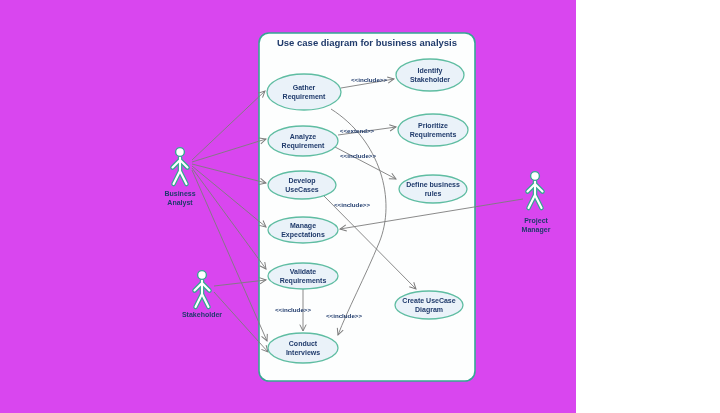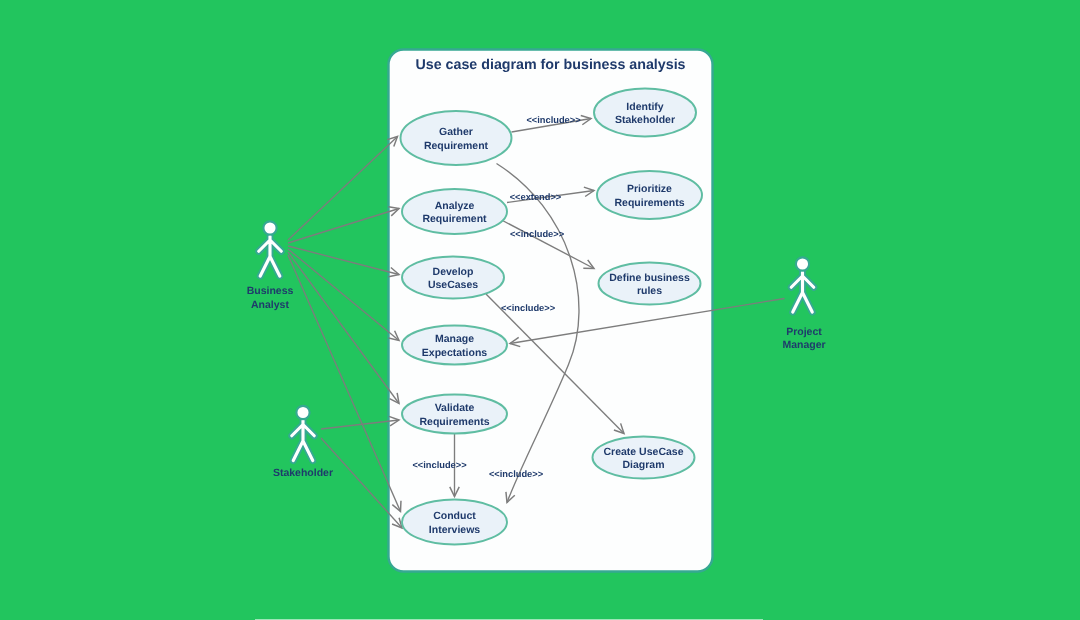--- a/index.html
+++ b/index.html
@@ -1,17 +1,17 @@
 <!DOCTYPE html>
 <html><head>
 <meta charset="utf-8">
 <style>
   html,body{margin:0;padding:0;background:#ffffff;}
   .stage{
-    position:relative;width:720px;height:413px;background:#22c55e;overflow:hidden;
+    position:relative;width:576px;height:413px;background:#d946ef;overflow:hidden;
     font-family:"Liberation Sans",sans-serif;
   }
   svg{position:absolute;left:0;top:0;}
   .title-text{font:bold 9.5px "Liberation Sans",sans-serif;fill:#1f3a6b;text-anchor:middle;}
   .uc-text{font:bold 7px "Liberation Sans",sans-serif;fill:#1f3a6b;text-anchor:middle;}
   .actor-text{font:bold 7px "Liberation Sans",sans-serif;fill:#1f3a6b;text-anchor:middle;}
   .rel-text{font:bold 6.2px "Liberation Sans",sans-serif;fill:#1f3a6b;text-anchor:middle;}
   .edge{stroke:#7d7d7d;stroke-width:0.9;fill:none;}
   .uc-ellipse{fill:#eaf2f9;stroke:#5fbda2;stroke-width:1.3;}
   .boundary{fill:#fdfefe;stroke:#36a893;stroke-width:1.6;}

